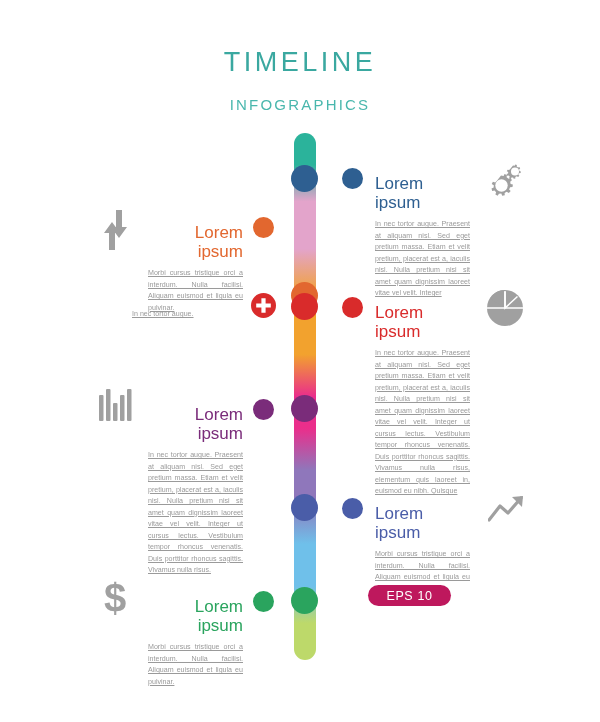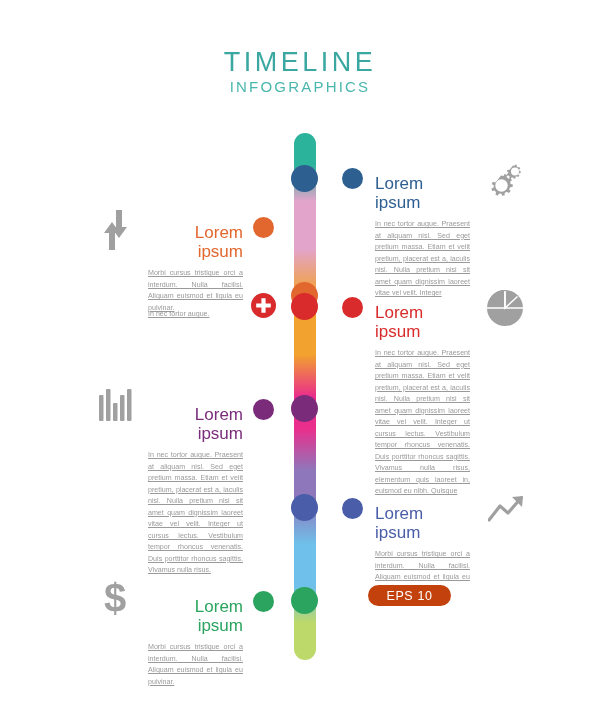--- a/index.html
+++ b/index.html
@@ -12,21 +12,21 @@
   #root { position:relative; width:600px; height:722px; }
 
   
   .title-block { position:absolute; left:0; top:48px; width:600px; text-align:center; }
   .title-main {
     font-size:27px; letter-spacing:3.5px; color:#3aa8a0; font-weight:400;
     line-height:1.05;
   }
   .title-sub {
     font-size:15px; letter-spacing:2.2px; color:#49b7ad; font-weight:400;
-    margin-top:2px;
+    margin-top:20px;
   }
 
   
   .timeline-bar {
     position:absolute; left:294px; top:133px;
     width:22px; height:527px;
     border-radius:11px;
     background:linear-gradient(to bottom,
       #2bb39b 0%,
       #2bb39b 6%,
@@ -64,21 +64,21 @@
   }
   .body.ta-right { text-align:justify; }
 
   
   .icon { position:absolute; fill:#a0a0a0; }
 
   
   .eps-badge {
     position:absolute; left:368px; top:585px;
     width:83px; height:21px; border-radius:11px;
-    background:#c2410c;
+    background:#be185d;
     color:#ffffff; font-size:12.5px; letter-spacing:0.6px;
     display:flex; align-items:center; justify-content:center;
   }
 </style>
 </head>
 <body>
 
 <div id="root">
 
   <div class="title-block">
@@ -114,21 +114,21 @@
     <div class="head" style="color:#e2672f;">Lorem ipsum</div>
     <div class="body ta-right">Morbi cursus tristique orci a interdum. Nulla facilisi. Aliquam euismod et ligula eu pulvinar.</div>
   </div>
   <svg class="icon" style="left:98px; top:208px;" width="36" height="44" viewBox="0 0 36 44">
     <g fill="#a0a0a0">
       <path d="M22 2 l0 17 5 0 -8 11 -8-11 5 0 0-17z" transform="translate(2,0)"></path>
       <path d="M12 42 l0-17 -5 0 8-11 8 11 -5 0 0 17z" transform="translate(-1,0)"></path>
     </g>
   </svg>
 
-  <div class="row col-left" style="left:148px; top:297px; width:95px;">
+  <div class="row col-left" style="left:132px; top:297px; width:95px;">
     <div class="body ta-right" style="text-align:left;">In nec tortor augue.</div>
   </div>
   <svg style="position:absolute; left:251px; top:293px;" width="25" height="25" viewBox="0 0 25 25">
     <circle cx="12.5" cy="12.5" r="12.5" fill="#d92b2b"></circle>
     <path d="M10.4 5.2 h4.2 v5.2 h5.2 v4.2 h-5.2 v5.2 h-4.2 v-5.2 h-5.2 v-4.2 h5.2z" fill="#ffffff"></path>
   </svg>
 
   <div class="dot dot-side" style="left:342px; top:297px; background:#d92b2b;"></div>
   <div class="row col-right" style="left:375px; top:292px; width:95px;">
     <div class="head" style="color:#d92b2b;">Lorem ipsum</div>

